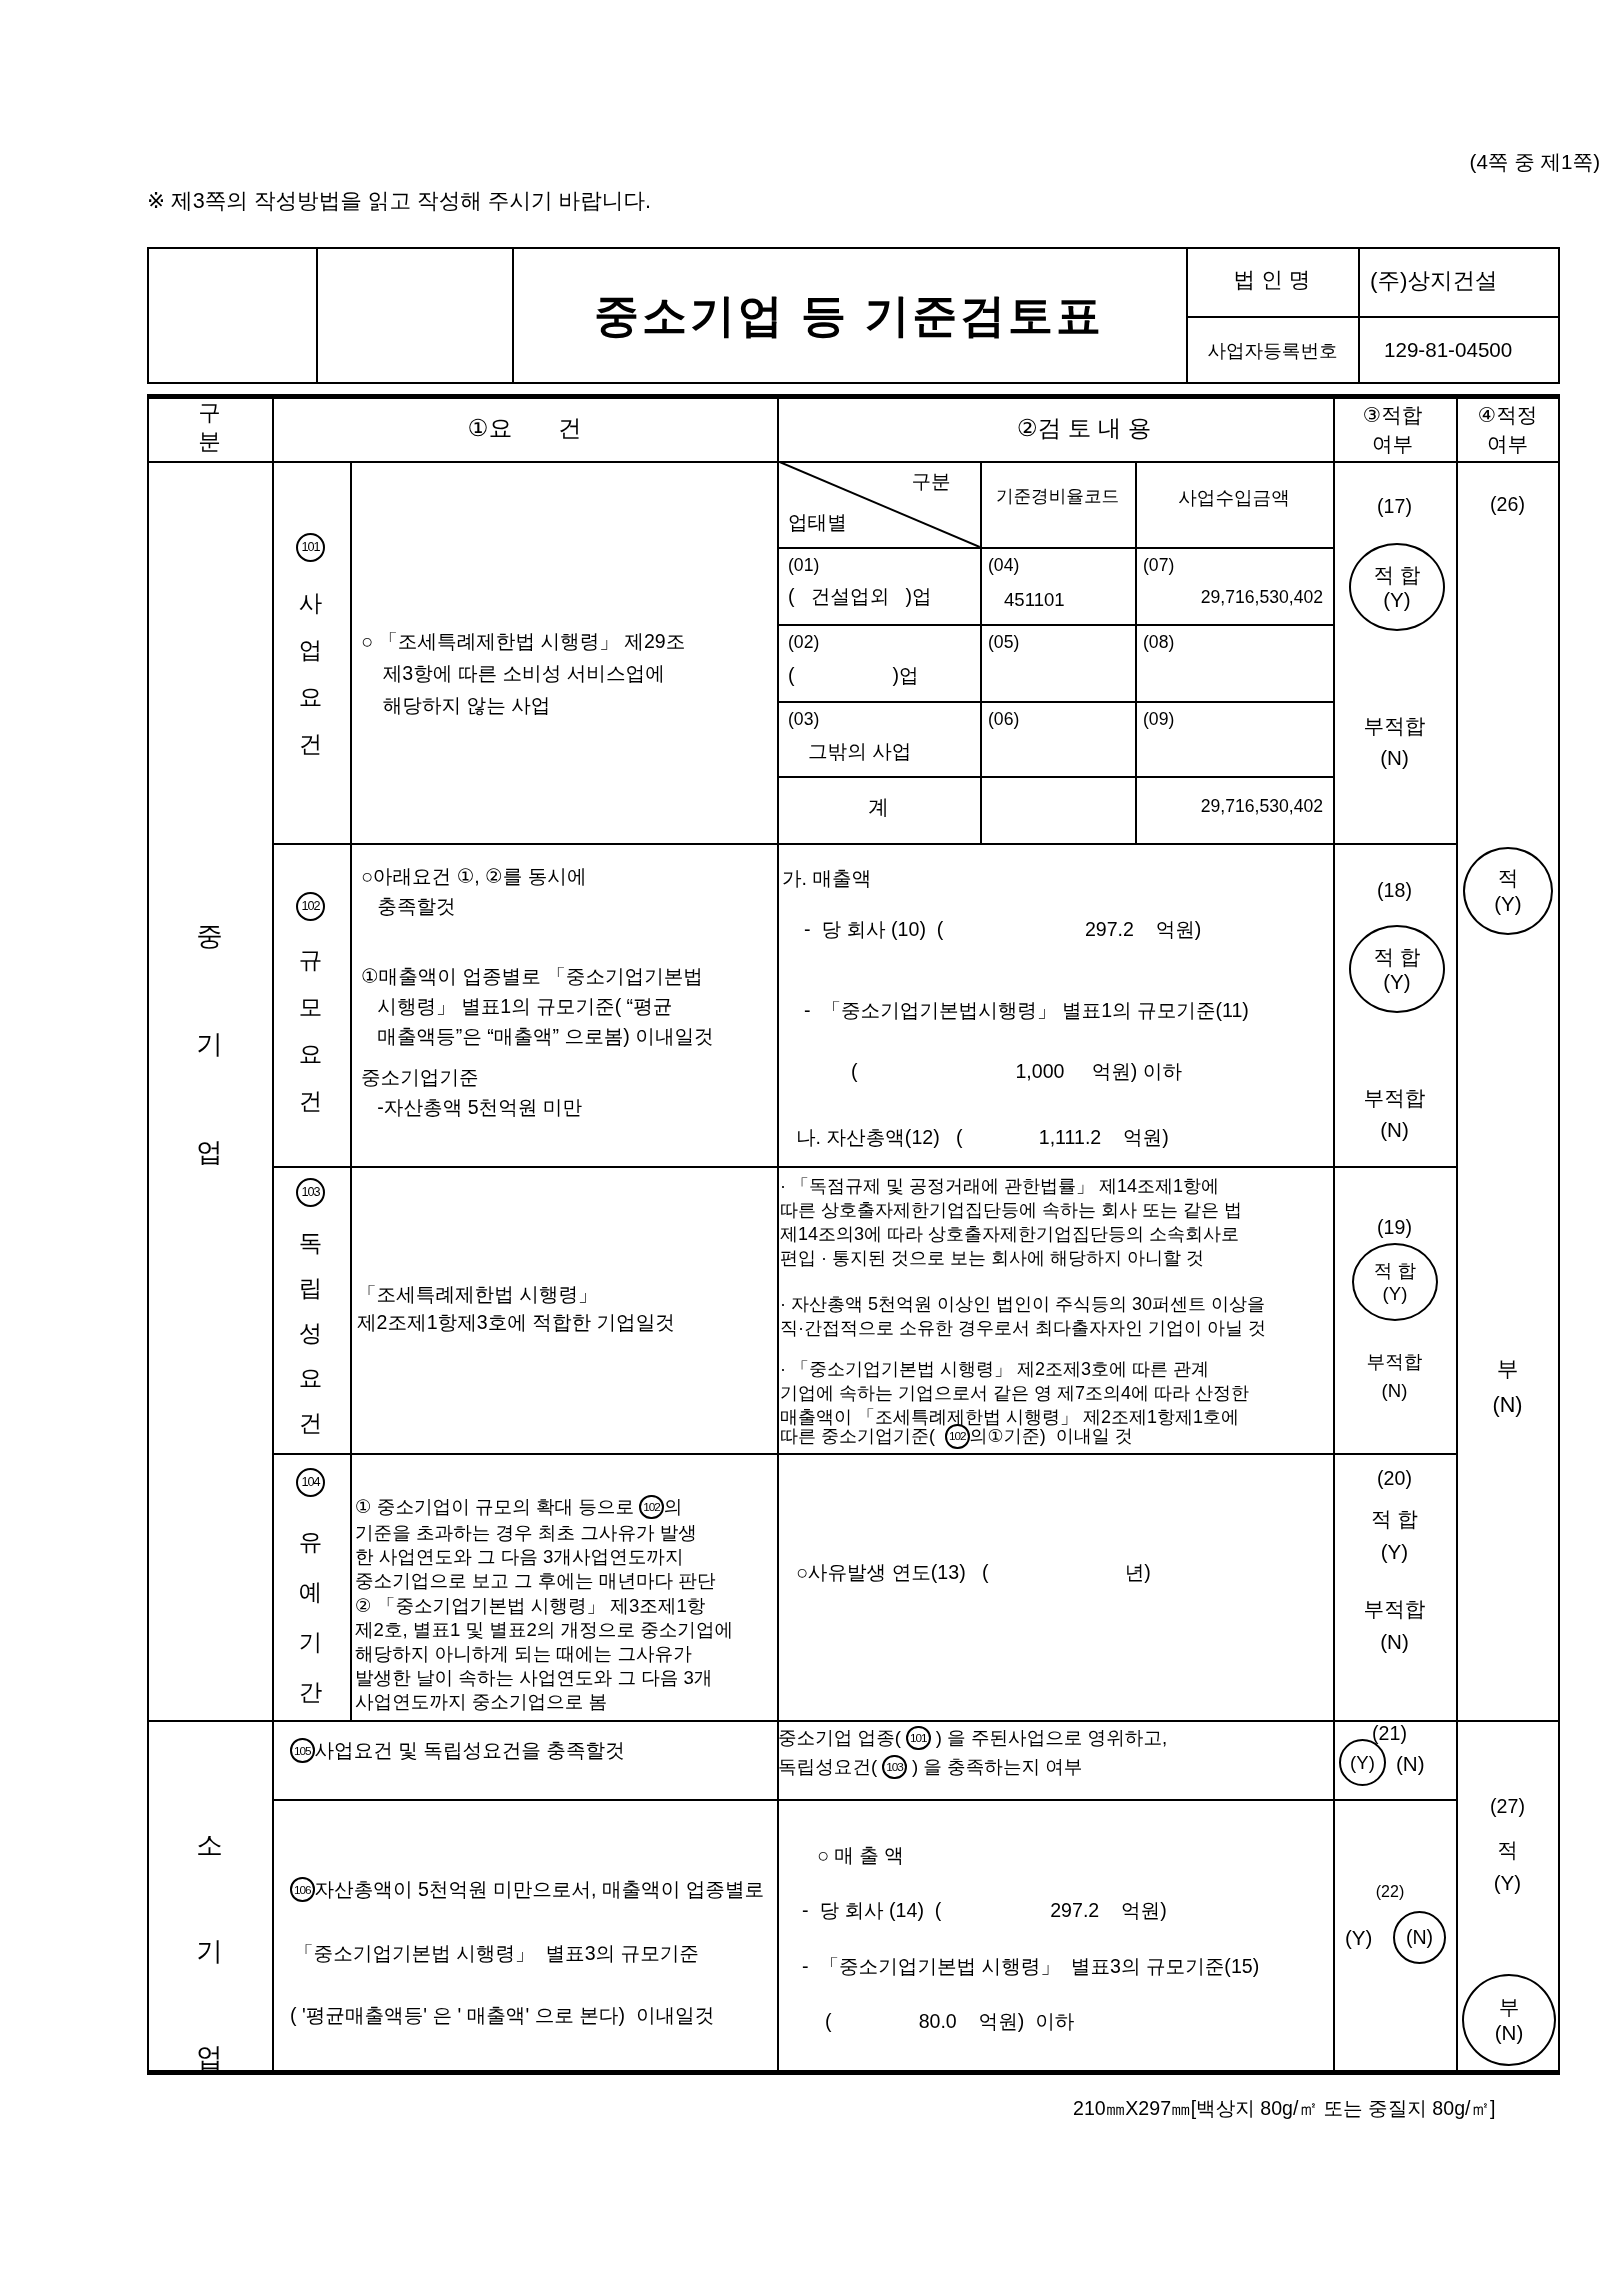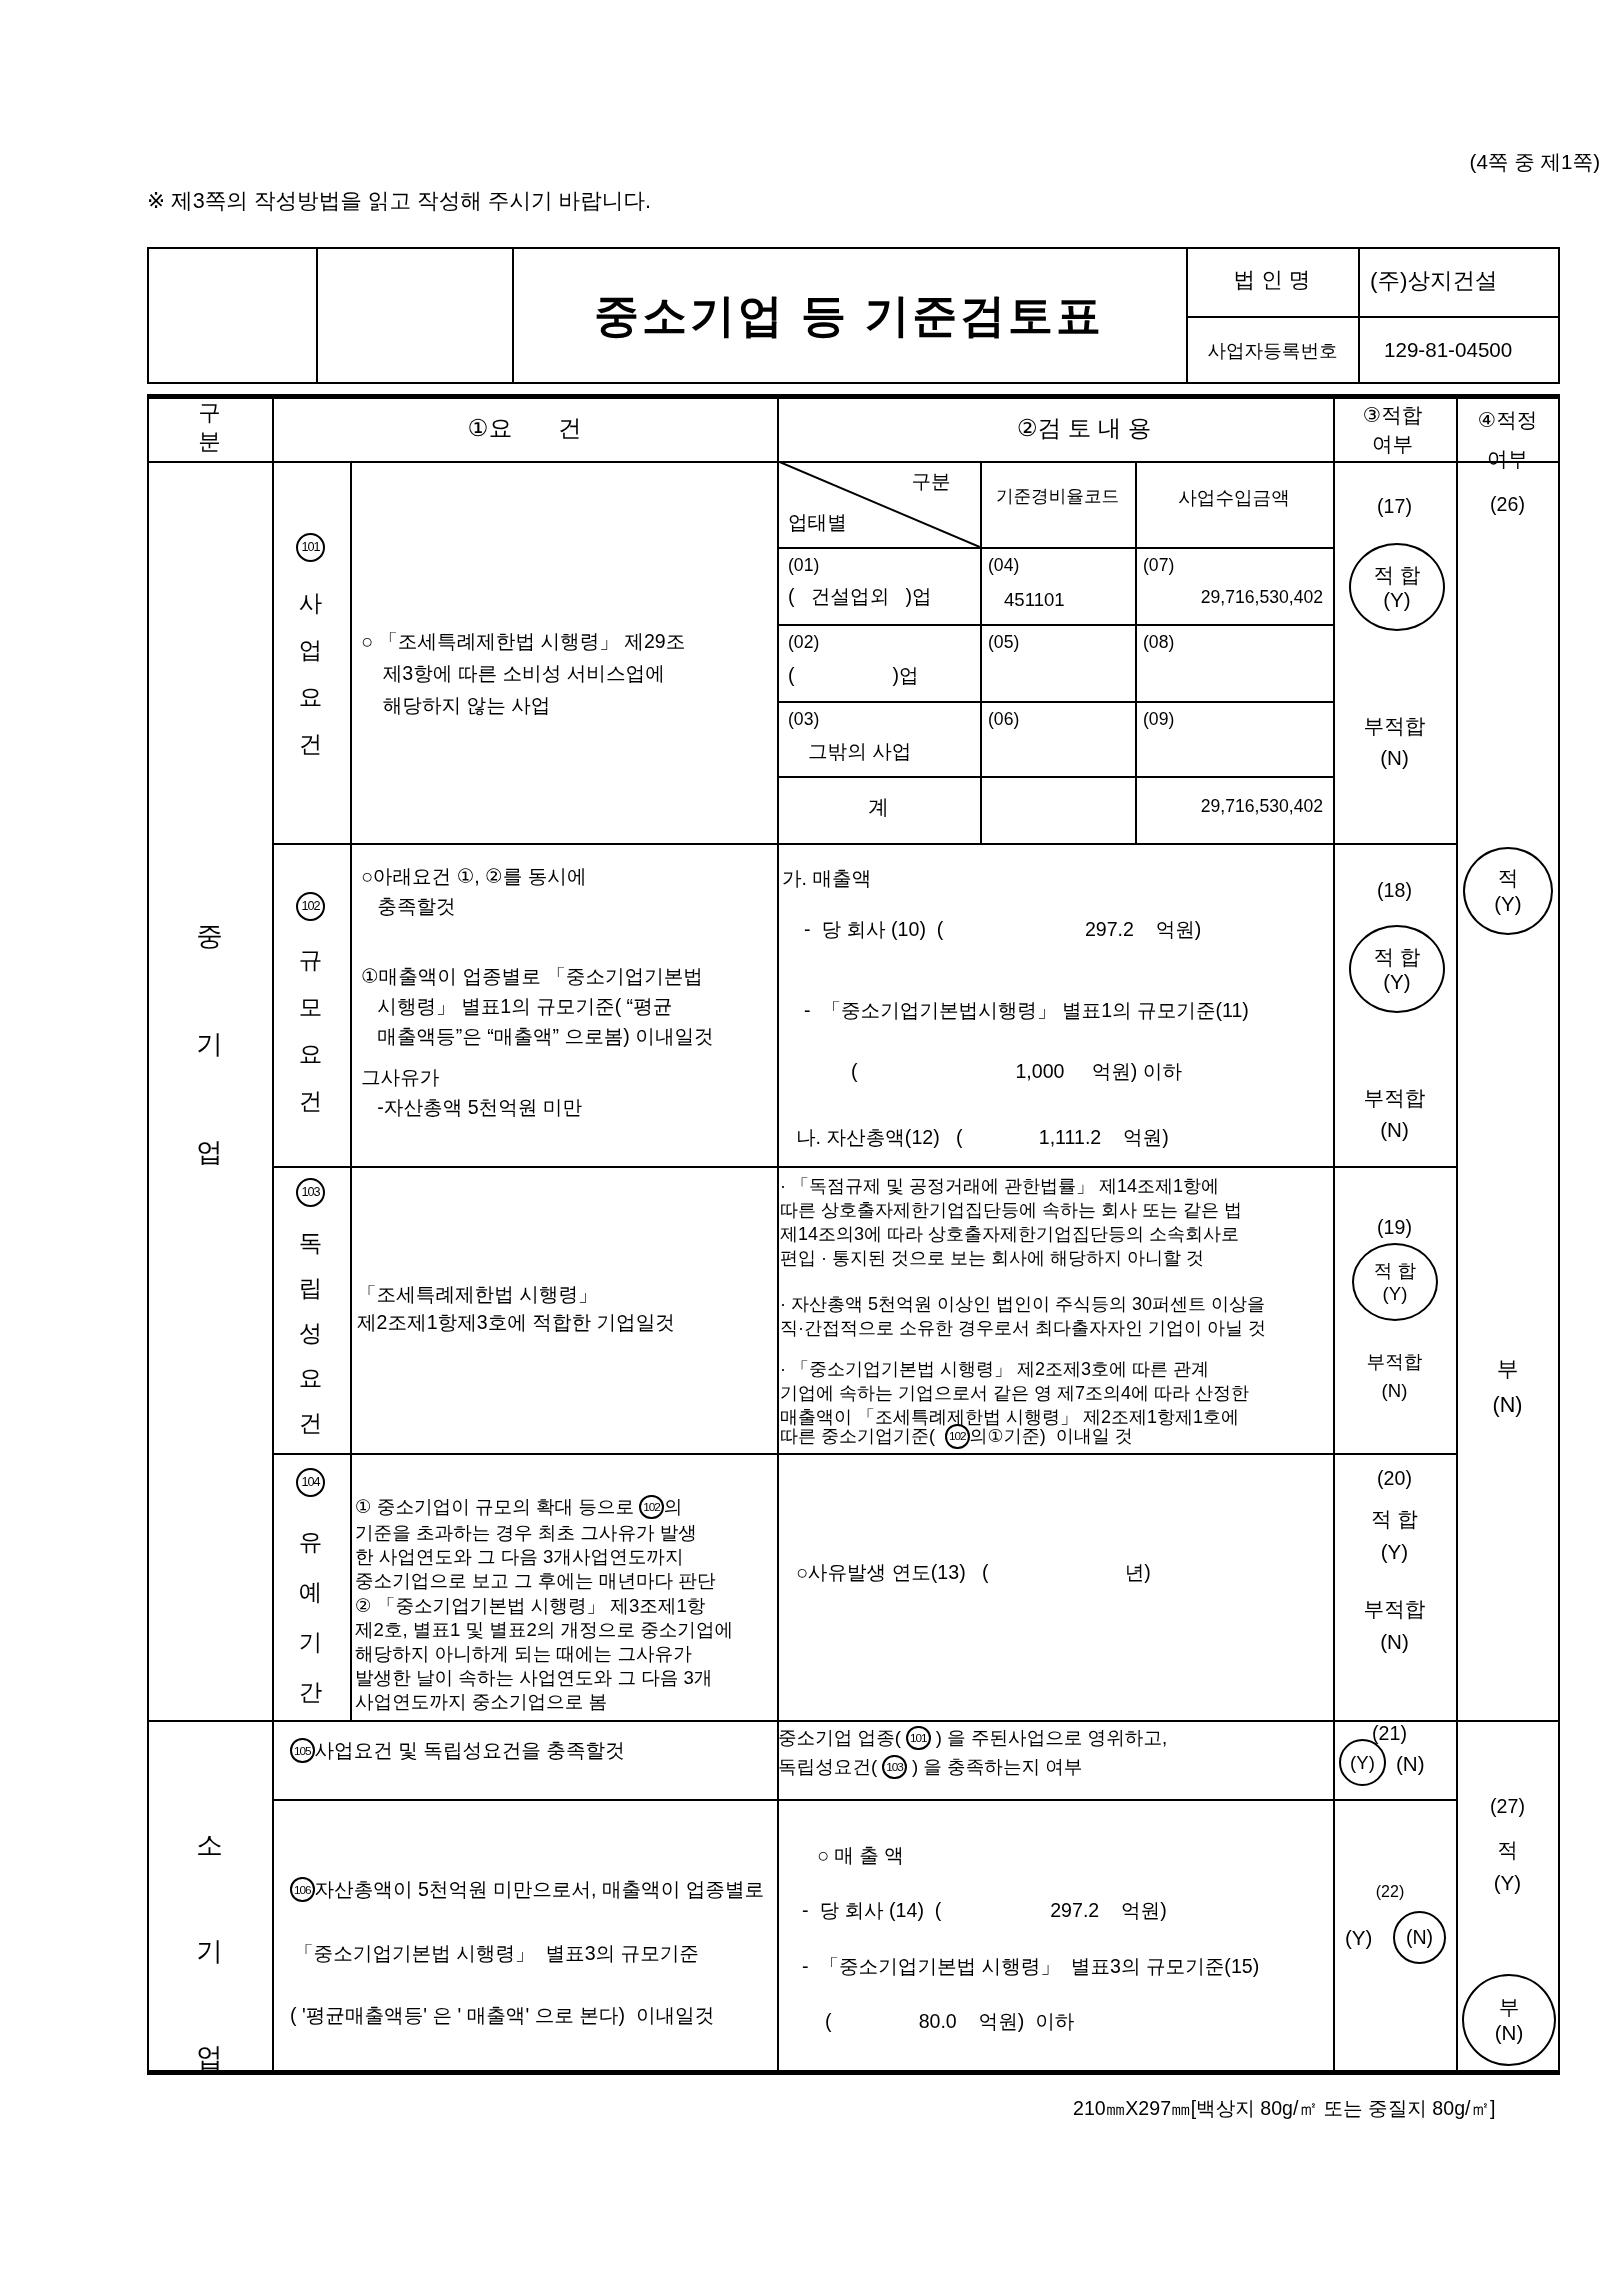--- a/index.html
+++ b/index.html
@@ -70,21 +70,21 @@
   <svg style="left:777px;top:461px" width="203" height="86" viewBox="0 0 207 88">
     <line x1="0" y1="0" x2="207" y2="88" stroke="#000" stroke-width="2"></line>
   </svg>
 
   <div class="t pl c" style="left:147px;top:398px;width:125px;font-size:22.5px;line-height:29px">구
 분</div>
   <div class="t c" style="left:272px;top:414px;width:505px;font-size:23.5px">①요       건</div>
   <div class="t c" style="left:812px;top:414px;width:544px;font-size:23.5px">②검 토 내 용</div>
   <div class="t pl c" style="left:1333px;top:400px;width:119px;font-size:20.6px;line-height:29px">③적합
 여부</div>
-  <div class="t pl c" style="left:1456px;top:400px;width:103px;font-size:20.6px;line-height:39px">④적정
+  <div class="t pl c" style="left:1456px;top:400px;width:103px;font-size:20.6px;line-height:29px">④적정
 여부</div>
 
   <div class="t pl c" style="left:147px;top:882px;width:125px;font-size:26.5px;line-height:108px">중
 기
 업</div>
   <div class="t pl c" style="left:147px;top:1792px;width:125px;font-size:26.5px;line-height:106px">소
 기
 업</div>
 
   <div class="t c" style="left:272px;top:533px;width:77px"><span class="cnum">101</span></div>
@@ -136,21 +136,21 @@
   <div class="t c" style="left:272px;top:892px;width:77px"><span class="cnum">102</span></div>
   <div class="t pl c" style="left:272px;top:937px;width:77px;font-size:23.5px;line-height:47px">규
 모
 요
 건</div>
   <div class="t" style="left:361px;top:861px;font-size:19.6px;line-height:30px">○아래요건 ①, ②를 동시에
    충족할것</div>
   <div class="t" style="left:361px;top:961px;font-size:19.6px;line-height:30px">①매출액이 업종별로 「중소기업기본법
    시행령」 별표1의 규모기준( “평균
    매출액등”은 “매출액” 으로봄) 이내일것</div>
-  <div class="t" style="left:361px;top:1062px;font-size:19.6px;line-height:30px">그사유가
+  <div class="t" style="left:361px;top:1062px;font-size:19.6px;line-height:30px">중소기업기준
    -자산총액 5천억원 미만</div>
   <div class="t" style="left:782px;top:866px;font-size:19.6px">가. 매출액</div>
   <div class="t" style="left:804px;top:917px;font-size:19.6px">-  당 회사 (10)  (                          297.2    억원)</div>
   <div class="t" style="left:804px;top:998px;font-size:19.6px">-  「중소기업기본법시행령」 별표1의 규모기준(11)</div>
   <div class="t" style="left:851px;top:1059px;font-size:19.6px">(                             1,000     억원) 이하</div>
   <div class="t" style="left:796px;top:1125px;font-size:19.6px">나. 자산총액(12)   (              1,111.2    억원)</div>
   <div class="t c" style="left:1333px;top:878px;width:123px;font-size:19.6px">(18)</div>
   <div class="oval" style="left:1349px;top:925px;width:96px;height:88px;font-size:20.6px;line-height:25.5px">적 합
 (Y)</div>
   <div class="t pl c" style="left:1333px;top:1082px;width:123px;font-size:20.6px;line-height:32px">부적합

